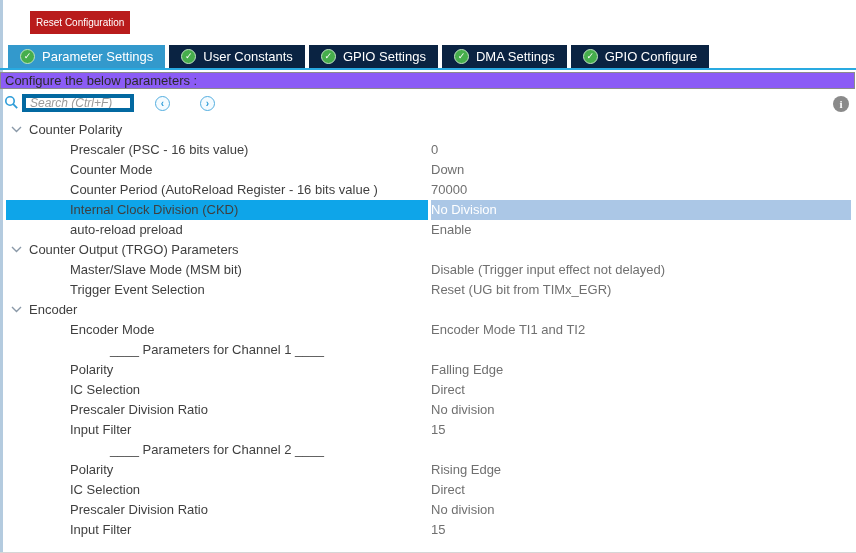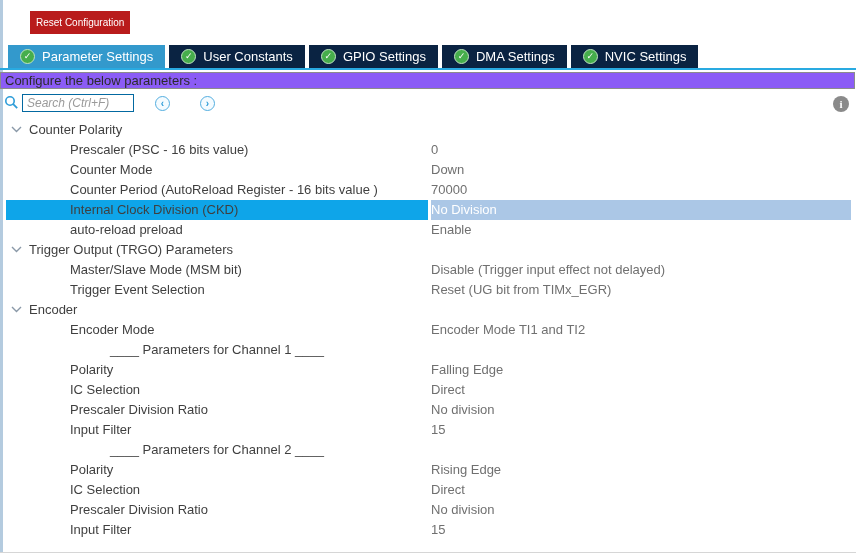--- a/index.html
+++ b/index.html
@@ -26,21 +26,21 @@
     color:#ffffff;font-size:9px;line-height:13px;flex:0 0 auto;
   }
   .tab-underline{position:absolute;left:0;top:68px;width:856px;height:2px;background:#29aae1;}
   .configure-box{
     position:absolute;left:0;top:72px;width:855px;height:17px;box-sizing:border-box;
     border:1px solid #8c8c8c;background:#8b5cf6;font-size:13px;color:#2b2b2b;
     line-height:15px;padding-left:4px;z-index:2;white-space:nowrap;
   }
   .search-input{
     position:absolute;left:22px;top:94px;width:112px;height:18px;box-sizing:border-box;
-    border:1px solid #0369a1;font-size:12px;padding:0 4px;color:#555;
+    border:4px solid #0369a1;font-size:12px;padding:0 4px;color:#555;
     font-family:"Liberation Sans", sans-serif;
   }
   .search-input::placeholder{font-style:italic;color:#9a9a9a;}
   .search-glyph{position:absolute;left:4px;top:95px;width:15px;height:15px;cursor:pointer;}
   .nav-circle{
     position:absolute;top:96px;width:15px;height:15px;border-radius:50%;
     border:1px solid #53aee0;color:#2d9cd8;display:flex;align-items:center;justify-content:center;
     font-size:10px;line-height:15px;cursor:pointer;background:#f4fbff;box-sizing:border-box;
     font-weight:bold;
   }
@@ -88,21 +88,21 @@
     <div class="tab">
       <span class="check-icon">✓</span>
       <span>GPIO Settings</span>
     </div>
     <div class="tab">
       <span class="check-icon">✓</span>
       <span>DMA Settings</span>
     </div>
     <div class="tab">
       <span class="check-icon">✓</span>
-      <span>NVIC Settings</span>
+      <span>GPIO Configure</span>
     </div>
   </div>
 <div class="tab-underline"></div>
 
 <div class="configure-box">
   <span>Configure the below parameters :</span>
 </div>
 
 <svg class="search-glyph" viewBox="0 0 15 15">
   <circle cx="6" cy="6" r="4.2" fill="none" stroke="#2d9cd8" stroke-width="1.6"></circle>
@@ -139,21 +139,21 @@
       <div class="label-cell"><span class="lbl-param">Internal Clock Division (CKD)</span></div>
       <div class="value-cell">No Division</div>
     </div>
     <div class="row">
       <div class="label-cell"><span class="lbl-param">auto-reload preload</span></div>
       <div class="value-cell">Enable</div>
     </div>
     <div class="row">
       <div class="label-cell"><svg class="sec-chevron" width="11" height="7" viewBox="0 0 11 7">
           <polyline points="1,1 5.5,5.5 10,1" fill="none" stroke="#8a99a8" stroke-width="1.4"></polyline>
-        </svg><span class="lbl-section">Trigger Output (TRGO) Parameters</span></div>
+        </svg><span class="lbl-section">Counter Output (TRGO) Parameters</span></div>
     </div>
     <div class="row">
       <div class="label-cell"><span class="lbl-param">Master/Slave Mode (MSM bit)</span></div>
       <div class="value-cell">Disable (Trigger input effect not delayed)</div>
     </div>
     <div class="row">
       <div class="label-cell"><span class="lbl-param">Trigger Event Selection</span></div>
       <div class="value-cell">Reset (UG bit from TIMx_EGR)</div>
     </div>
     <div class="row">

